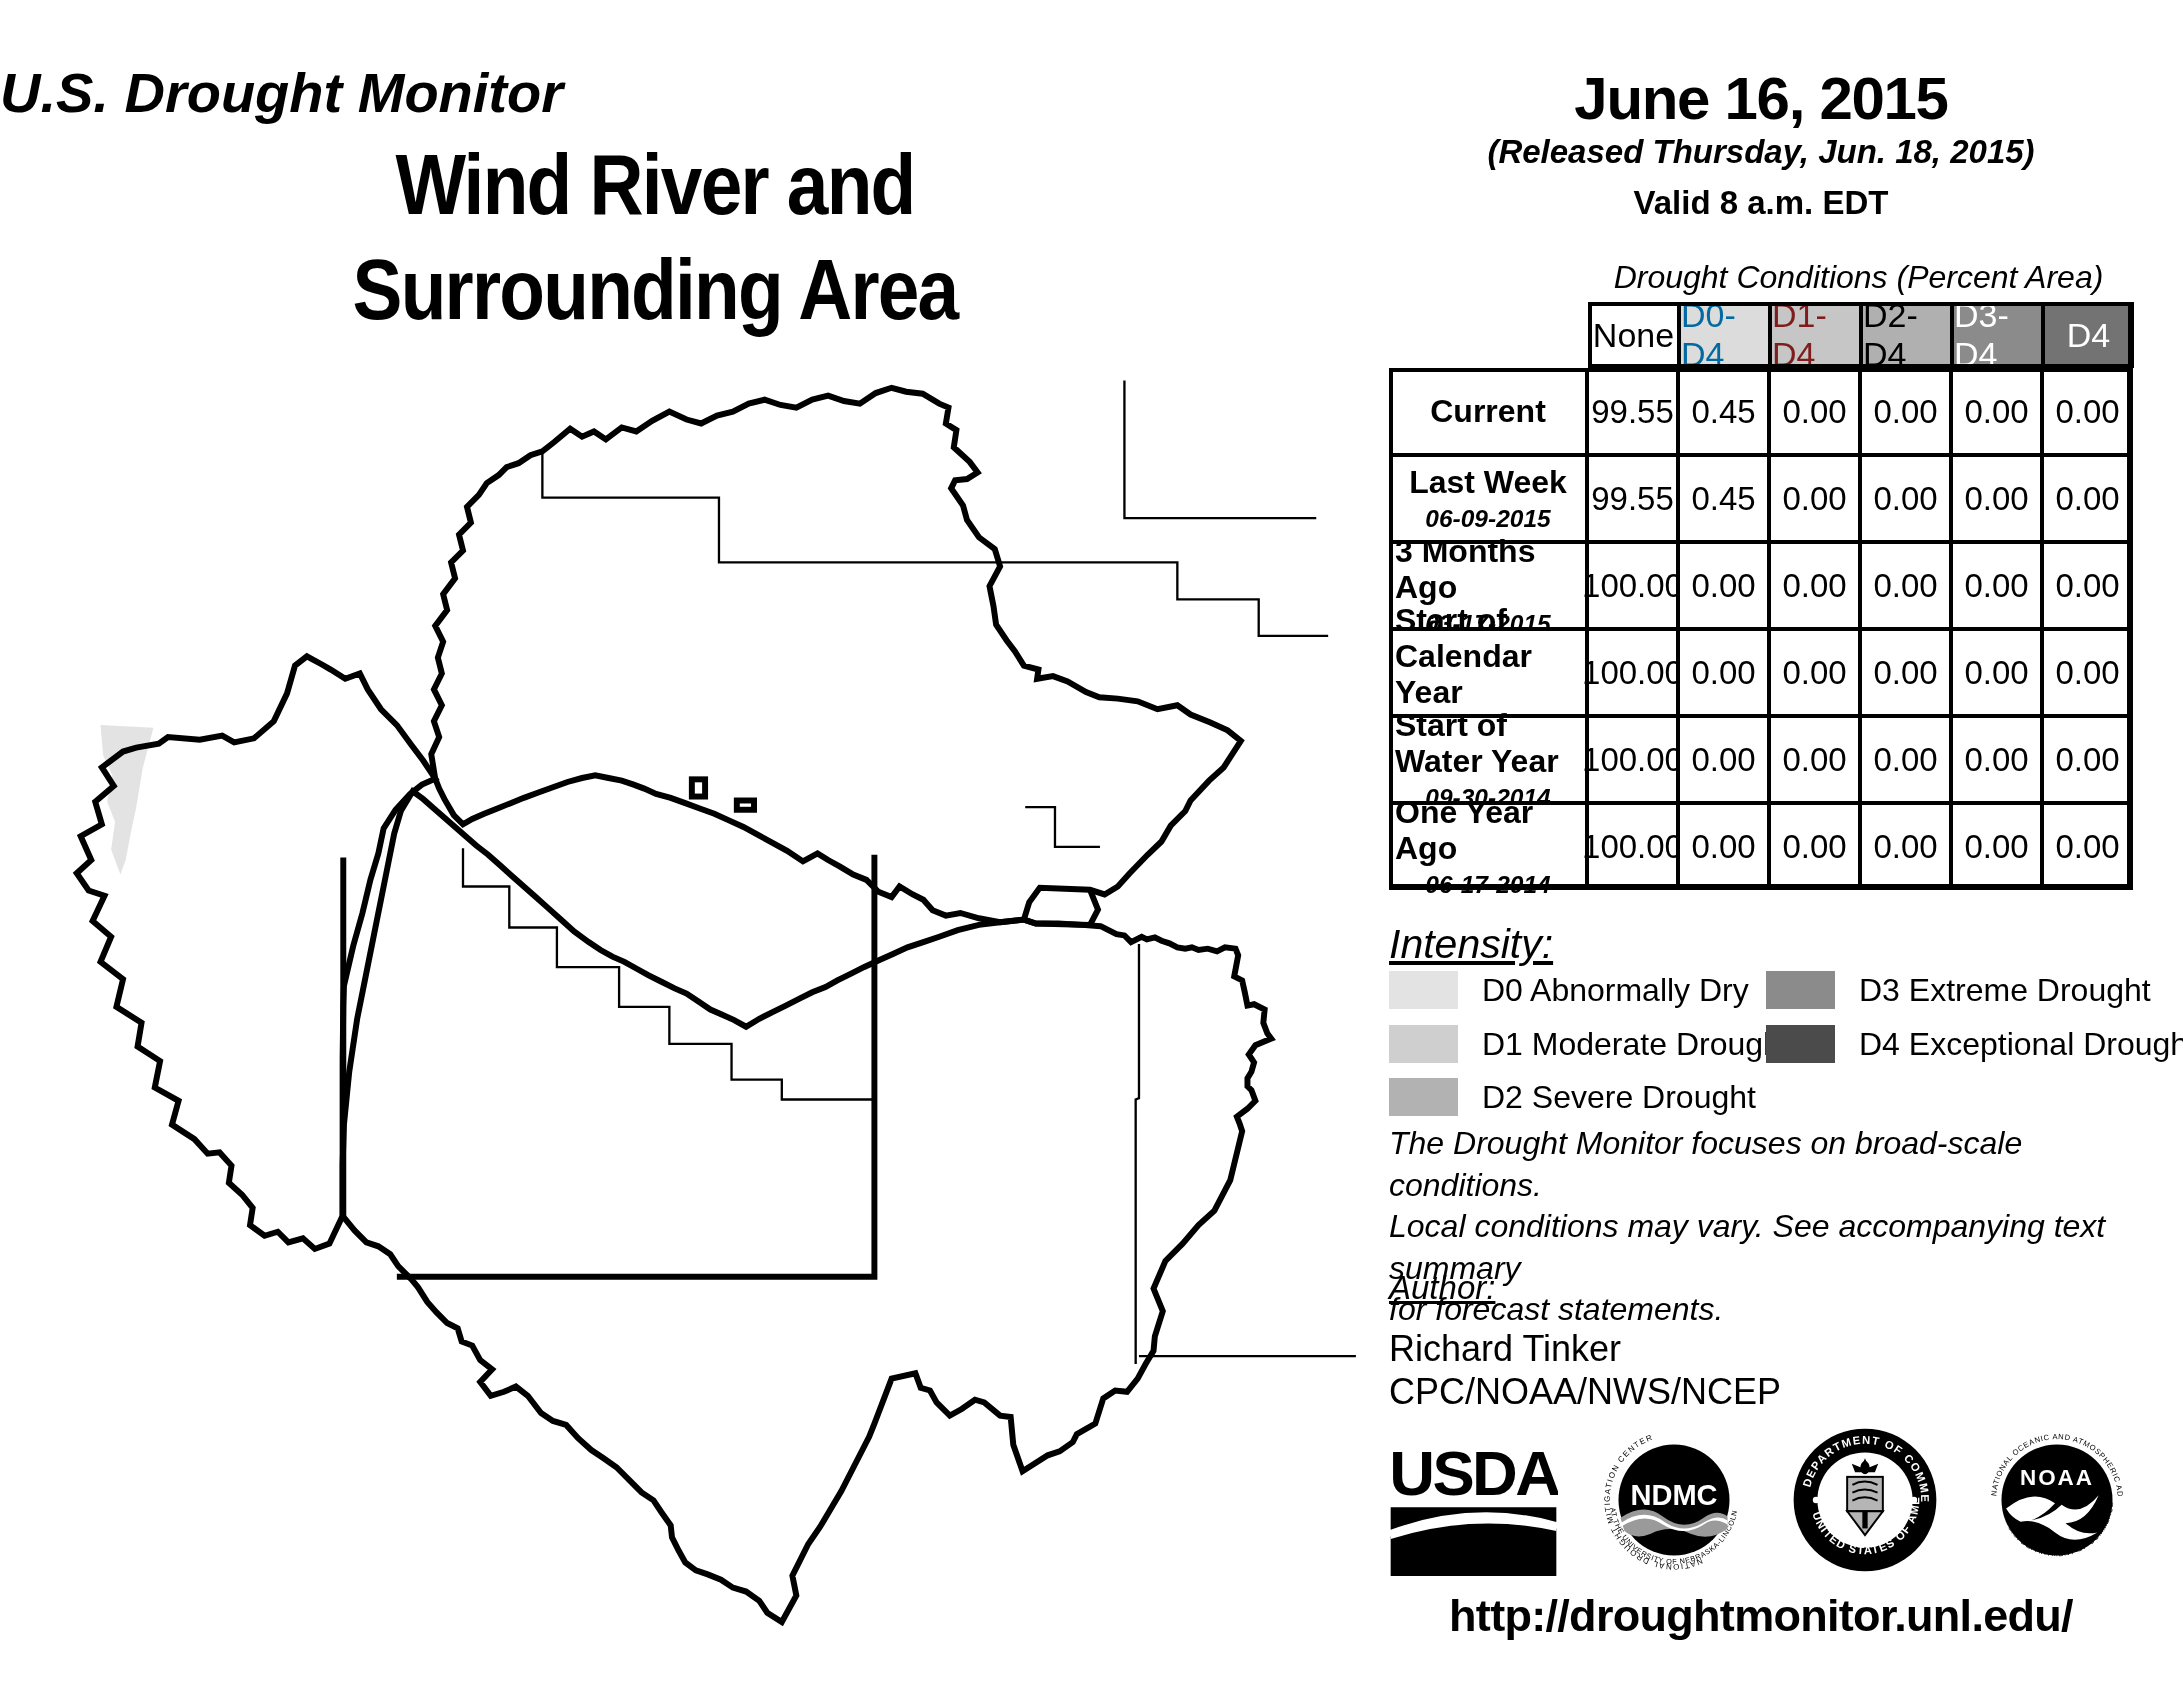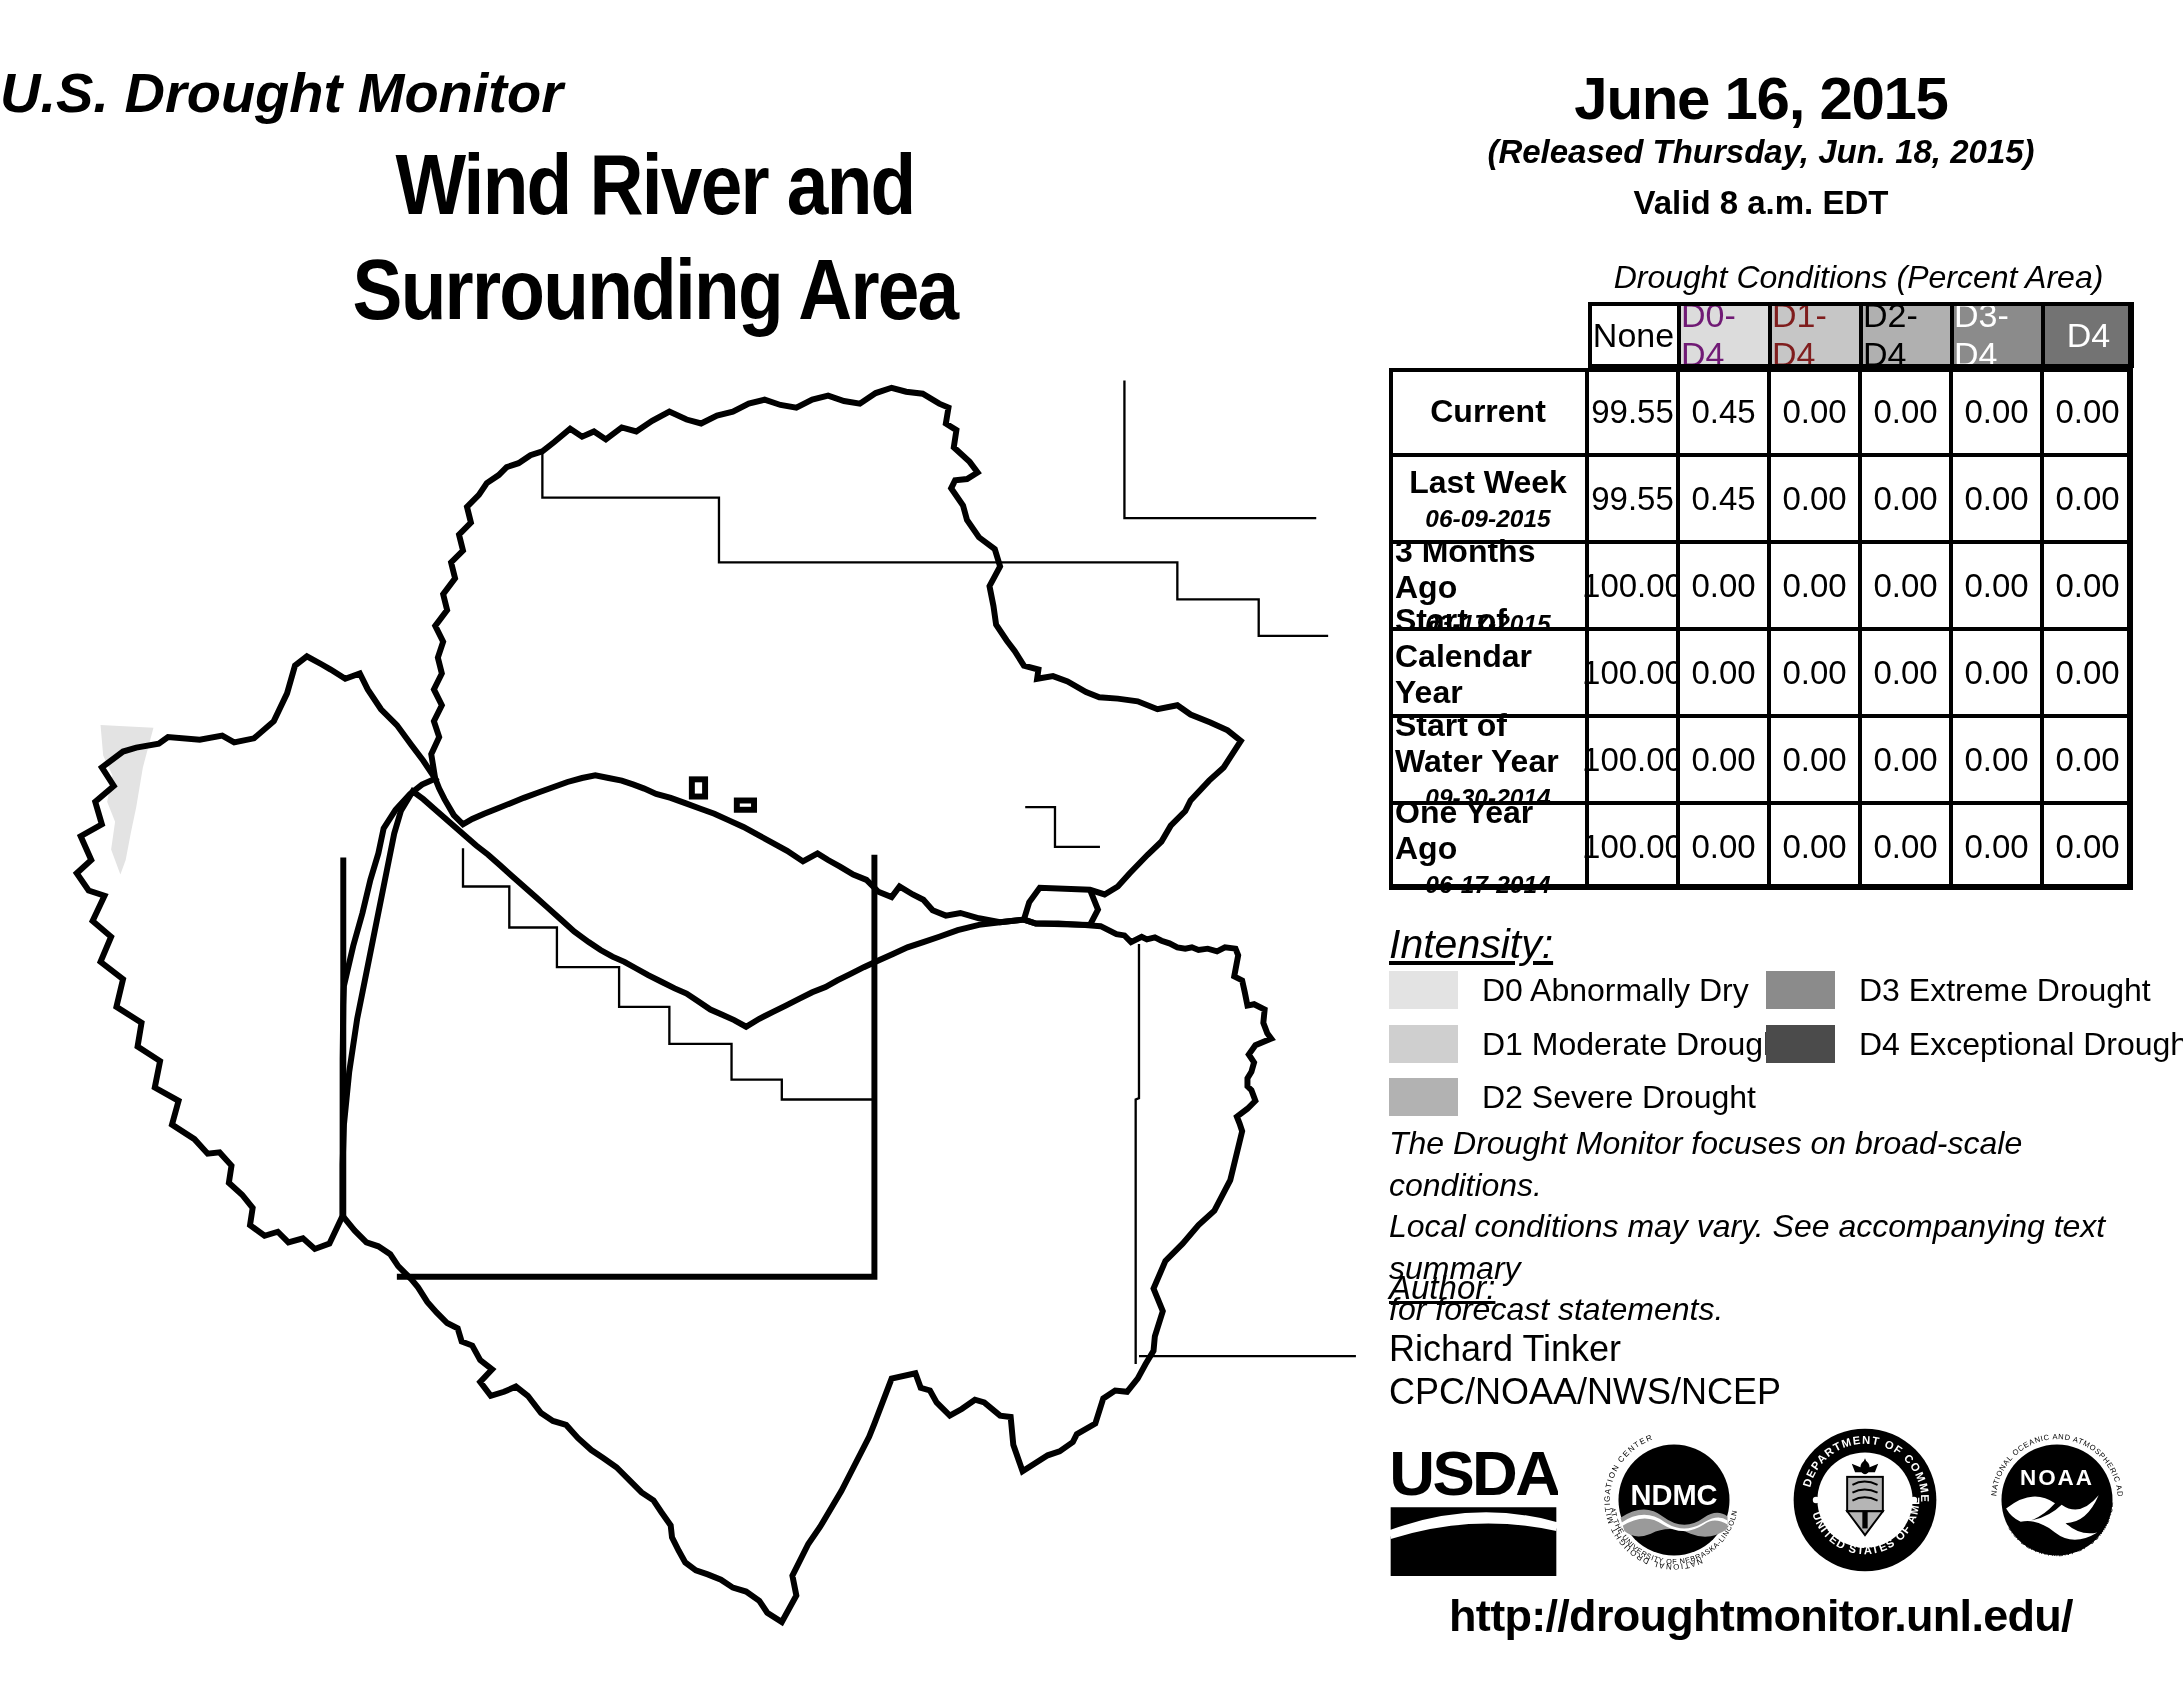--- a/index.html
+++ b/index.html
@@ -102,21 +102,21 @@
   <div class="abs" id="date-block">
     <div id="date-main">June 16, 2015</div>
     <div id="date-released">(Released Thursday, Jun. 18, 2015)</div>
     <div id="date-valid">Valid 8 a.m. EDT</div>
   </div>
 
   <div class="abs" id="tbl-caption">Drought Conditions (Percent Area)</div>
 
   <div class="abs" id="tbl-head">
     <div class="hcell" style="background: rgb(255, 255, 255); color: rgb(0, 0, 0);">None</div>
-    <div class="hcell" style="background: rgb(220, 220, 220); color: #701a75;">D0-D4</div>
+    <div class="hcell" style="background: rgb(220, 220, 220); color: #0369a1;">D0-D4</div>
     <div class="hcell" style="background: rgb(198, 198, 198); color: #7f1d1d;">D1-D4</div>
     <div class="hcell" style="background: rgb(176, 176, 176); color: rgb(0, 0, 0);">D2-D4</div>
     <div class="hcell" style="background: rgb(139, 139, 139); color: rgb(255, 255, 255);">D3-D4</div>
     <div class="hcell" style="background: #737373; color: rgb(255, 255, 255);">D4</div>
   </div>
 
   <div class="abs" id="tbl-body">
     <div class="lcell">
         <span>Current</span>
       </div>

